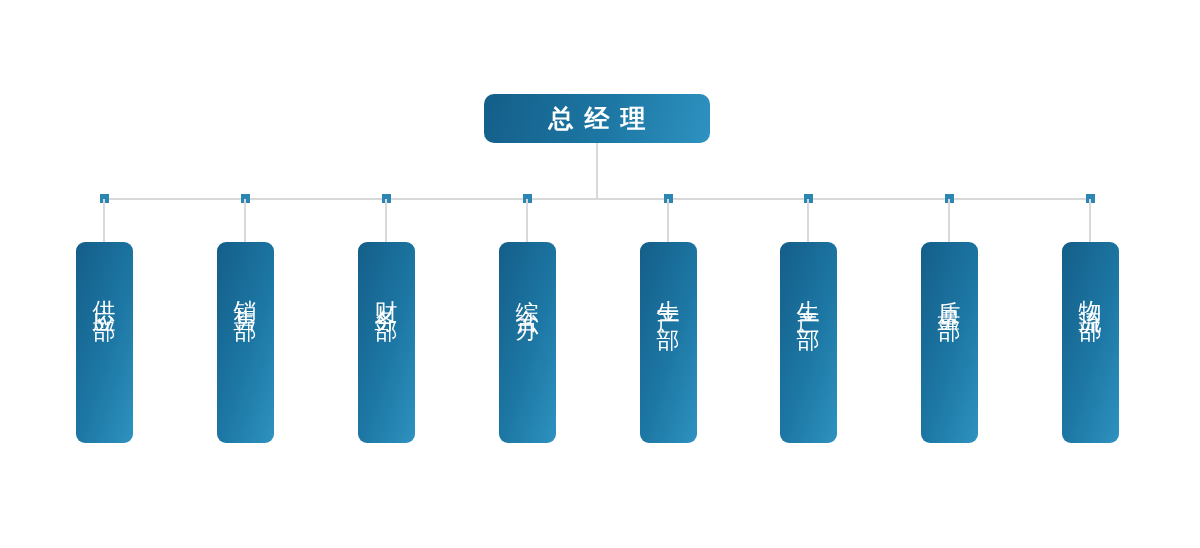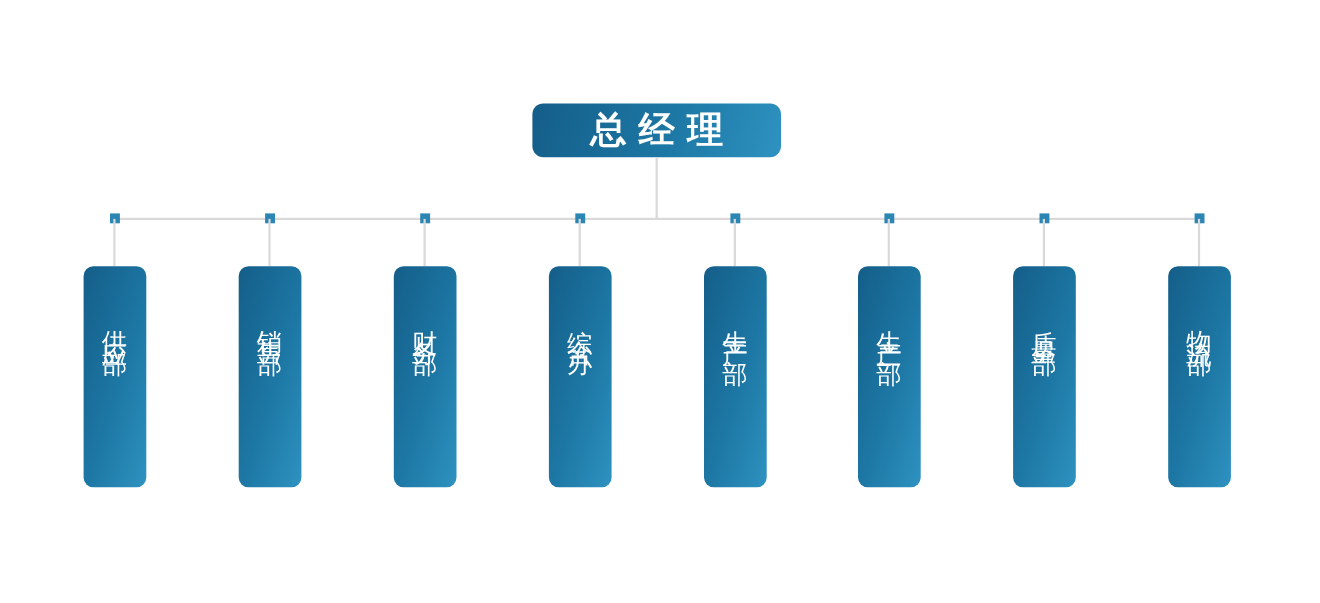--- a/index.html
+++ b/index.html
@@ -23,21 +23,21 @@
     width: 226px;
     height: 49px;
     border-radius: 10px;
     background: linear-gradient(105deg, #145e89 0%, #1d77a4 55%, #2e92c0 100%);
     display: flex;
     align-items: center;
     justify-content: center;
   }
   .root-node .label {
     color: #ffffff;
-    font-size: 33px;
+    font-size: 25px;
     font-weight: 700;
     letter-spacing: 11px;
     text-indent: 11px;
     white-space: nowrap;
   }
   
   .trunk-v {
     position: absolute;
     left: 596.25px;
     top: 143px;

